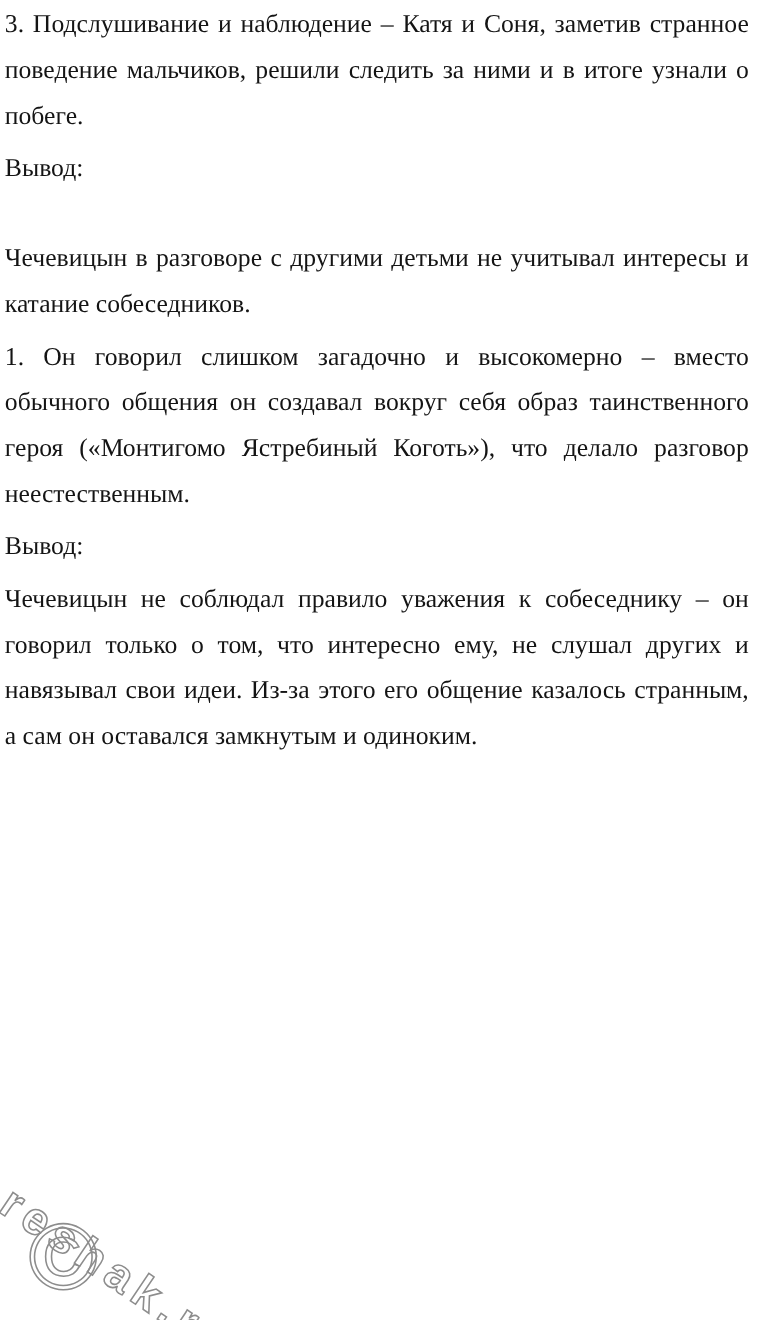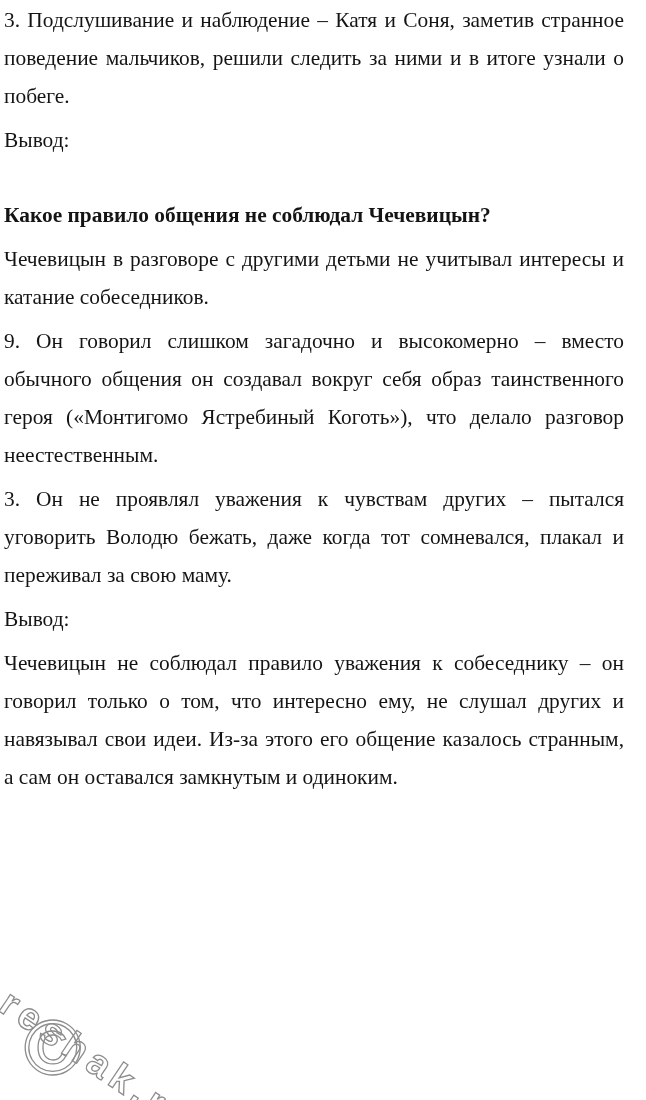--- a/index.html
+++ b/index.html
@@ -78,26 +78,24 @@
 
 <div class="doc">
 
   <p>3. Подслушивание и наблюдение – Катя и Соня, заметив странное поведение мальчиков, решили следить за ними и в итоге узнали о побеге.</p>
 
   <p>Вывод:</p>
 
 
   <div class="spacer"></div>
 
-  <p class="heading">Какое правило общения не соблюдал Чечевицын?</p>
 
   <p>Чечевицын в разговоре с другими детьми не учитывал интересы и катание собеседников.</p>
 
 
-  <p>9. Он говорил слишком загадочно и высокомерно – вместо обычного общения он создавал вокруг себя образ таинственного героя («Монтигомо Ястребиный Коготь»), что делало разговор неестественным.</p>
+  <p>1. Он говорил слишком загадочно и высокомерно – вместо обычного общения он создавал вокруг себя образ таинственного героя («Монтигомо Ястребиный Коготь»), что делало разговор неестественным.</p>
 
-  <p>3. Он не проявлял уважения к чувствам других – пытался уговорить Володю бежать, даже когда тот сомневался, плакал и переживал за свою маму.</p>
 
   <p>Вывод:</p>
 
   <p>Чечевицын не соблюдал правило уважения к собеседнику – он говорил только о том, что интересно ему, не слушал других и навязывал свои идеи. Из-за этого его общение казалось странным, а сам он оставался замкнутым и одиноким.</p>
 
 </div>
 
 </body></html>

